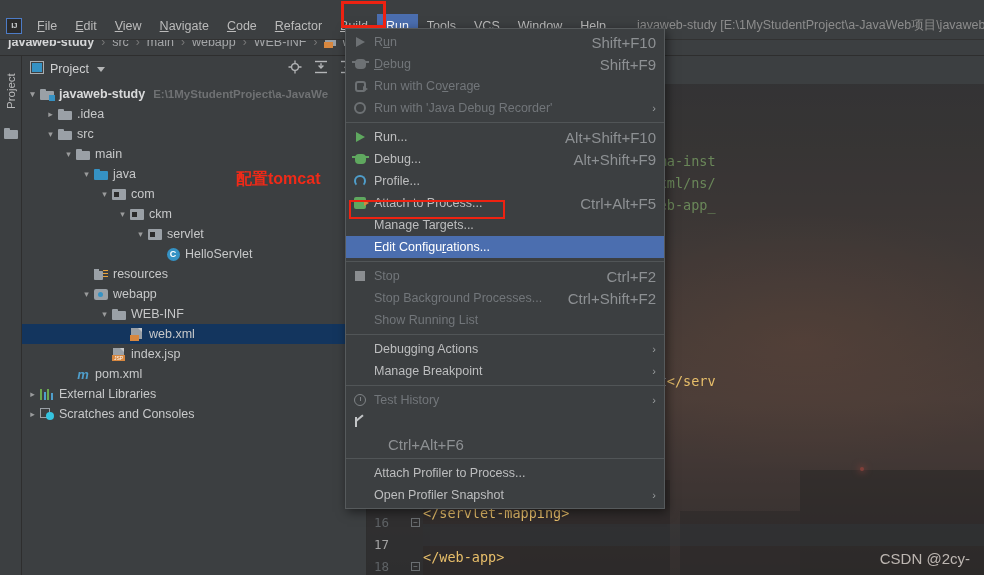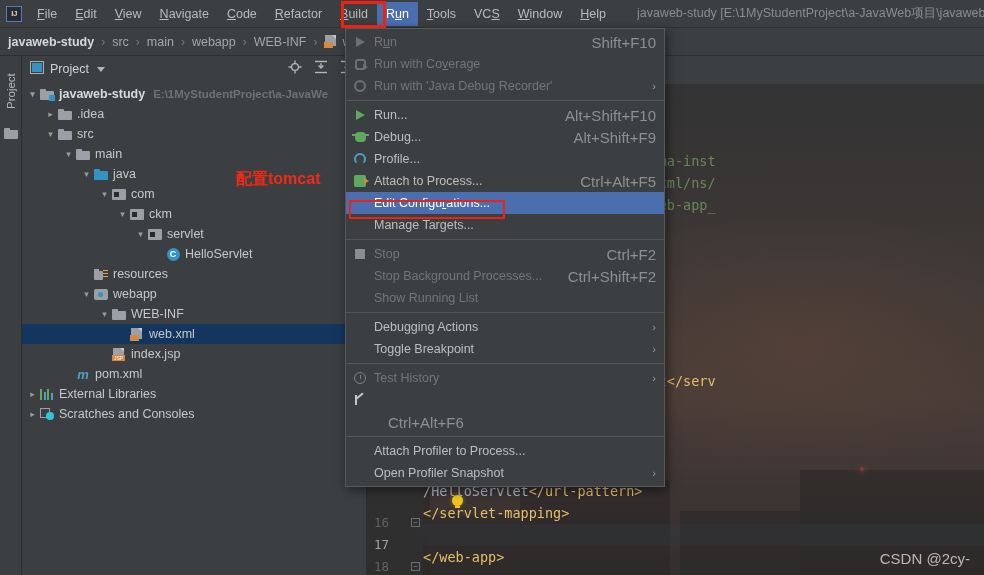--- a/index.html
+++ b/index.html
@@ -42,21 +42,21 @@
     width: 520px; height: 260px;
     background: radial-gradient(ellipse at center, rgba(200,120,80,0.30) 0%, rgba(200,120,80,0) 70%);
   }
   .bld { position: absolute; bottom: 0; background: rgba(30,28,30,0.40); }
   .ant { position: absolute; background: rgba(40,38,40,0.55); width: 2px; }
   .redlight { position: absolute; width: 4px; height: 4px; border-radius: 50%;
               background: #e8574a; box-shadow: 0 0 6px 2px rgba(232,87,74,0.55); }
 
   
   .titlebar {
-    position: absolute; left: 0; top: 0; width: 984px; height: 28px;
+    position: absolute; left: 0; top: 12px; width: 984px; height: 28px;
     background: #3c3f41;
     display: flex; align-items: center;
     border-bottom: 1px solid #323232;
     z-index: 40;
   }
   .ij-logo {
     width: 16px; height: 16px; margin: 0 6px 0 6px;
     border: 1.5px solid #4d7cc7;
     background: #2b2b2b;
     color: #c9ccce; font-size: 8px; font-weight: bold;
@@ -640,20 +640,27 @@
   <div class="menu-popup" id="runmenu">
       <div class="mi disabled">
         <span class="mico">
           <span class="g-play dim"></span>
         </span>
         <span class="mtext">R<u>u</u>n</span>
         <span class="mkey">Shift+F10</span>
       </div>
       <div class="mi disabled">
         <span class="mico">
+          <span class="g-bug dim"></span>
+        </span>
+        <span class="mtext"><u>D</u>ebug</span>
+        <span class="mkey">Shift+F9</span>
+      </div>
+      <div class="mi disabled">
+        <span class="mico">
           <span class="g-cov"></span>
         </span>
         <span class="mtext">Run with Co<u>v</u>erage</span>
       </div>
       <div class="mi disabled">
         <span class="mico">
           <span class="g-jfr"></span>
         </span>
         <span class="mtext">Run with 'Java Debug Recorder'</span>
         <span class="marrow">›</span>
@@ -679,27 +686,27 @@
         </span>
         <span class="mtext">Profile...</span>
       </div>
       <div class="mi">
         <span class="mico">
           <span class="g-attach"></span>
         </span>
         <span class="mtext">Attach to Process...</span>
         <span class="mkey">Ctrl+Alt+F5</span>
       </div>
+      <div class="mi">
+        <span class="mico"></span>
+        <span class="mtext">Manage Targets...</span>
+      </div>
       <div class="mi sel">
         <span class="mico"></span>
         <span class="mtext">Edit Configu<u>r</u>ations...</span>
-      </div>
-      <div class="mi">
-        <span class="mico"></span>
-        <span class="mtext">Manage Targets...</span>
       </div>
       <div class="msep"></div>
       <div class="mi disabled">
         <span class="mico">
           <span class="g-stop"></span>
         </span>
         <span class="mtext">Stop</span>
         <span class="mkey">Ctrl+F2</span>
       </div>
       <div class="mi disabled">
@@ -712,21 +719,21 @@
         <span class="mtext">Show Running List</span>
       </div>
       <div class="msep"></div>
       <div class="mi">
         <span class="mico"></span>
         <span class="mtext">Debugging Actions</span>
         <span class="marrow">›</span>
       </div>
       <div class="mi">
         <span class="mico"></span>
-        <span class="mtext">Toggle Breakpoint</span>
+        <span class="mtext">Manage Breakpoint</span>
         <span class="marrow">›</span>
       </div>
       <div class="msep"></div>
       <div class="mi disabled">
         <span class="mico">
           <span class="g-hist"></span>
         </span>
         <span class="mtext">Test History</span>
         <span class="marrow">›</span>
       </div>

